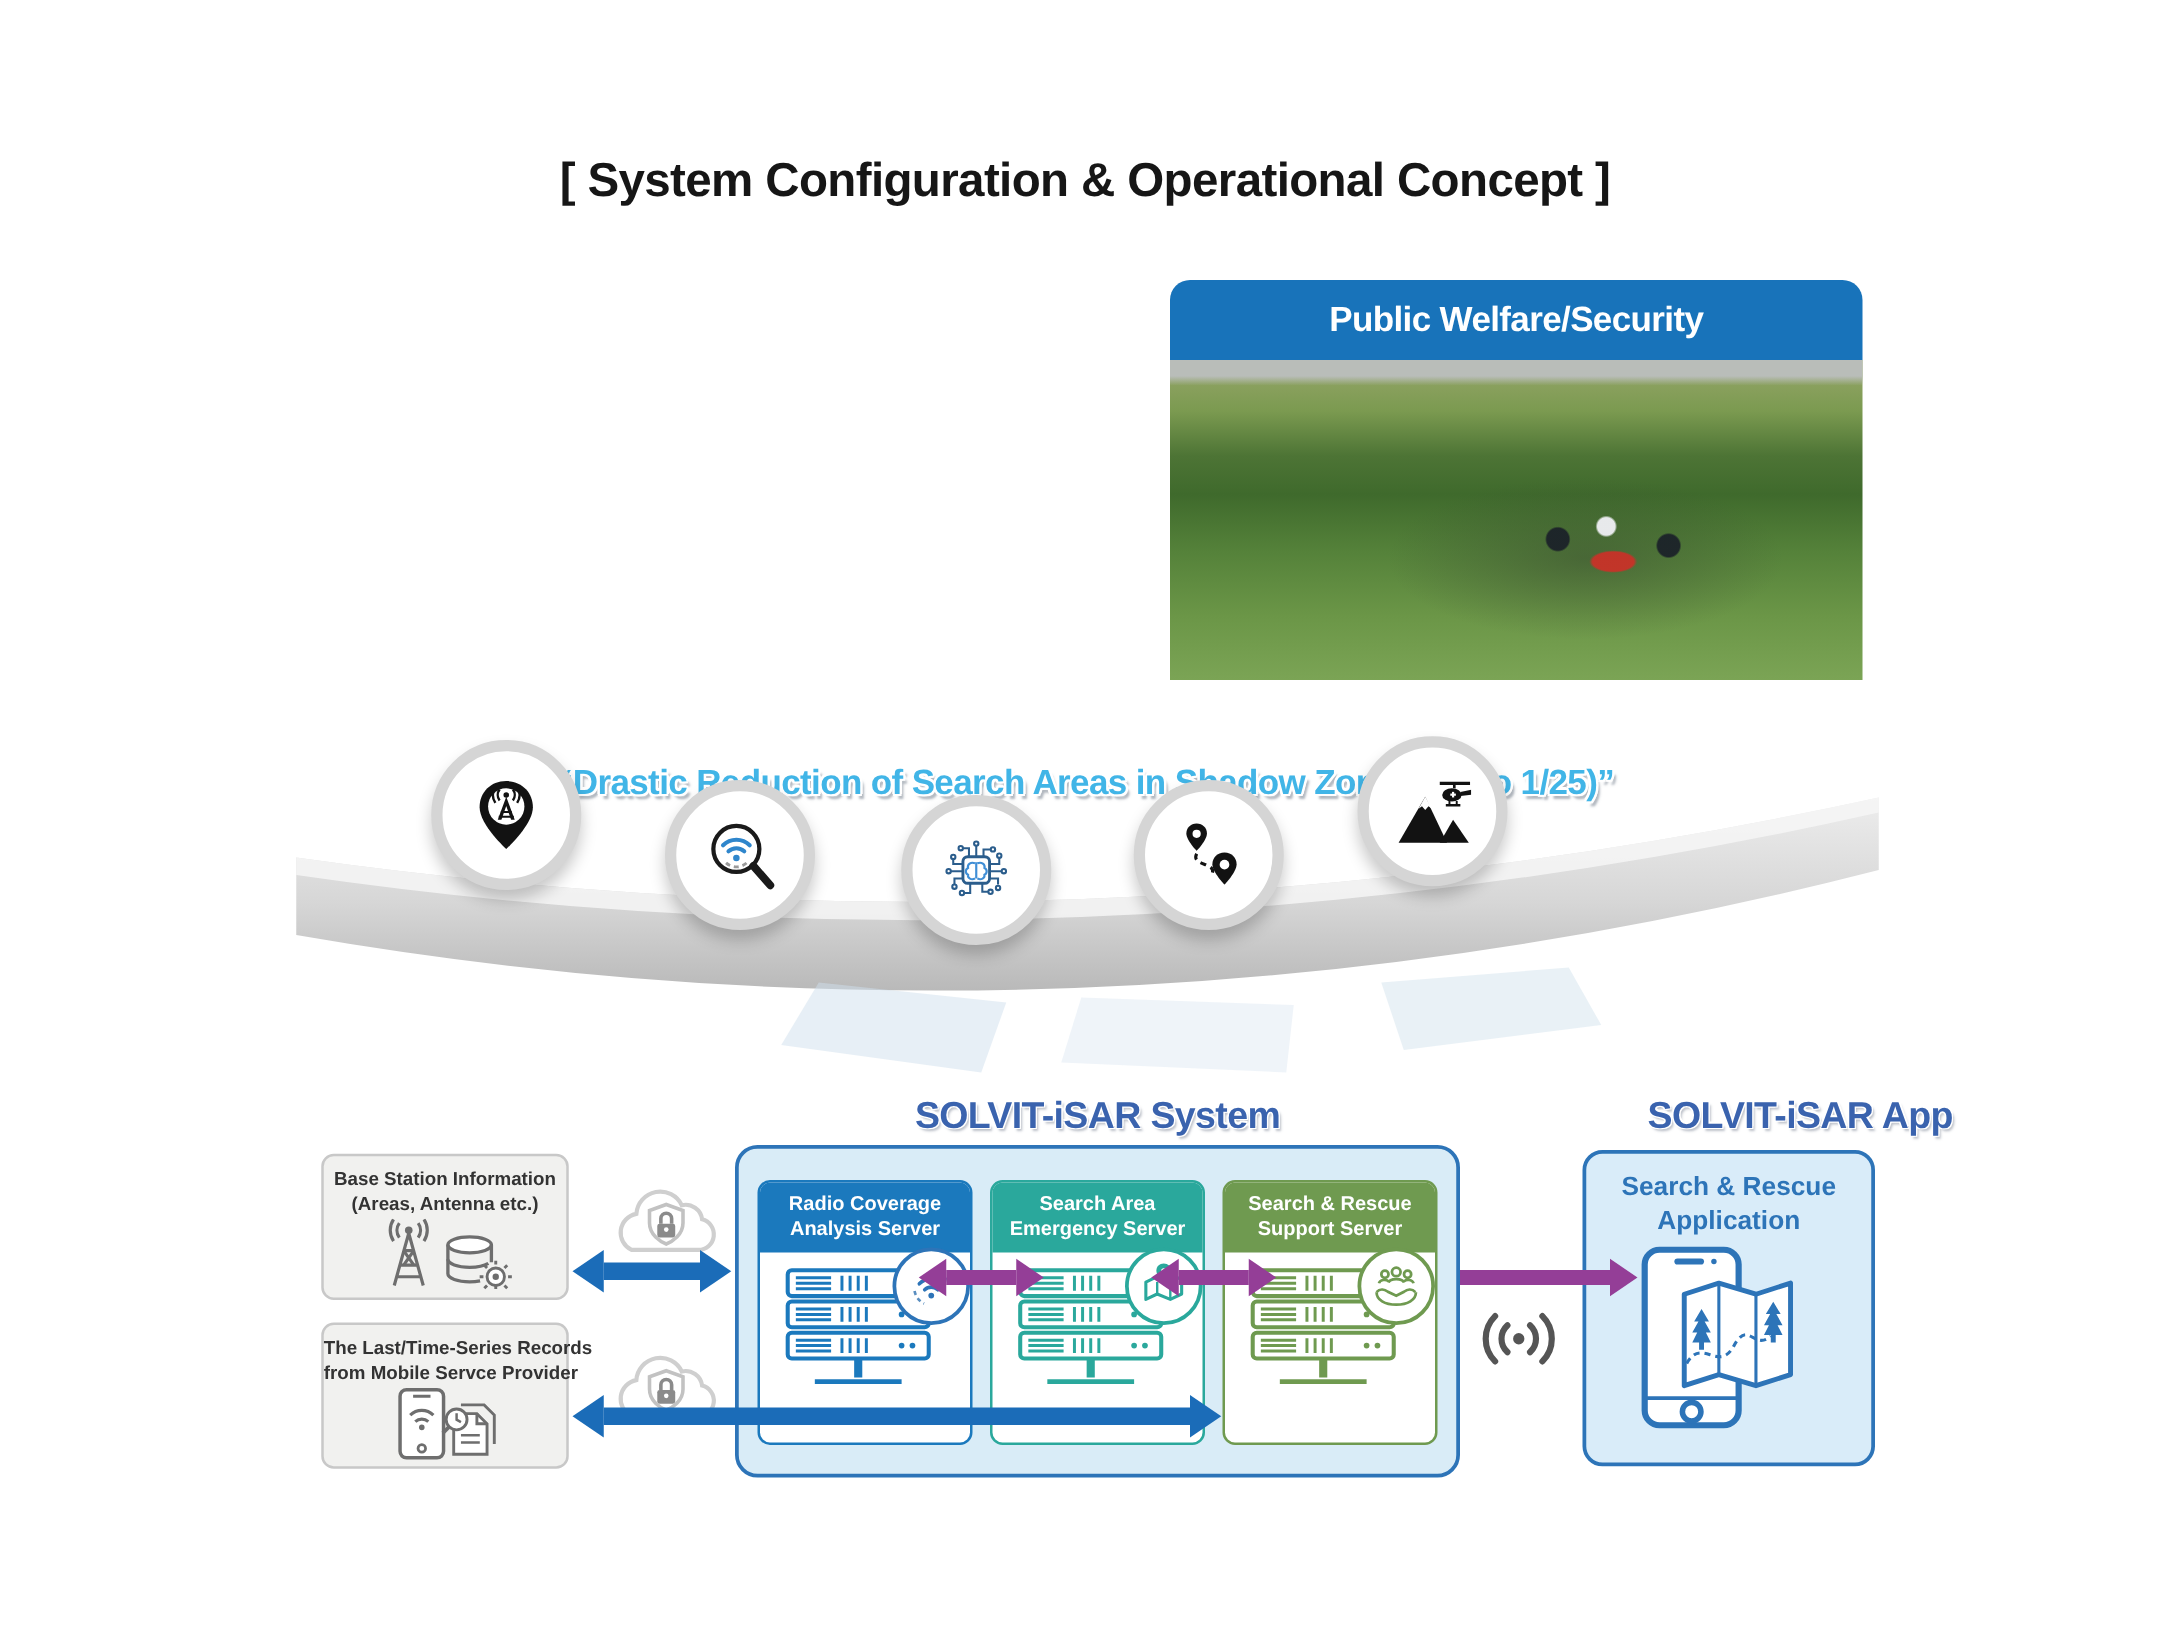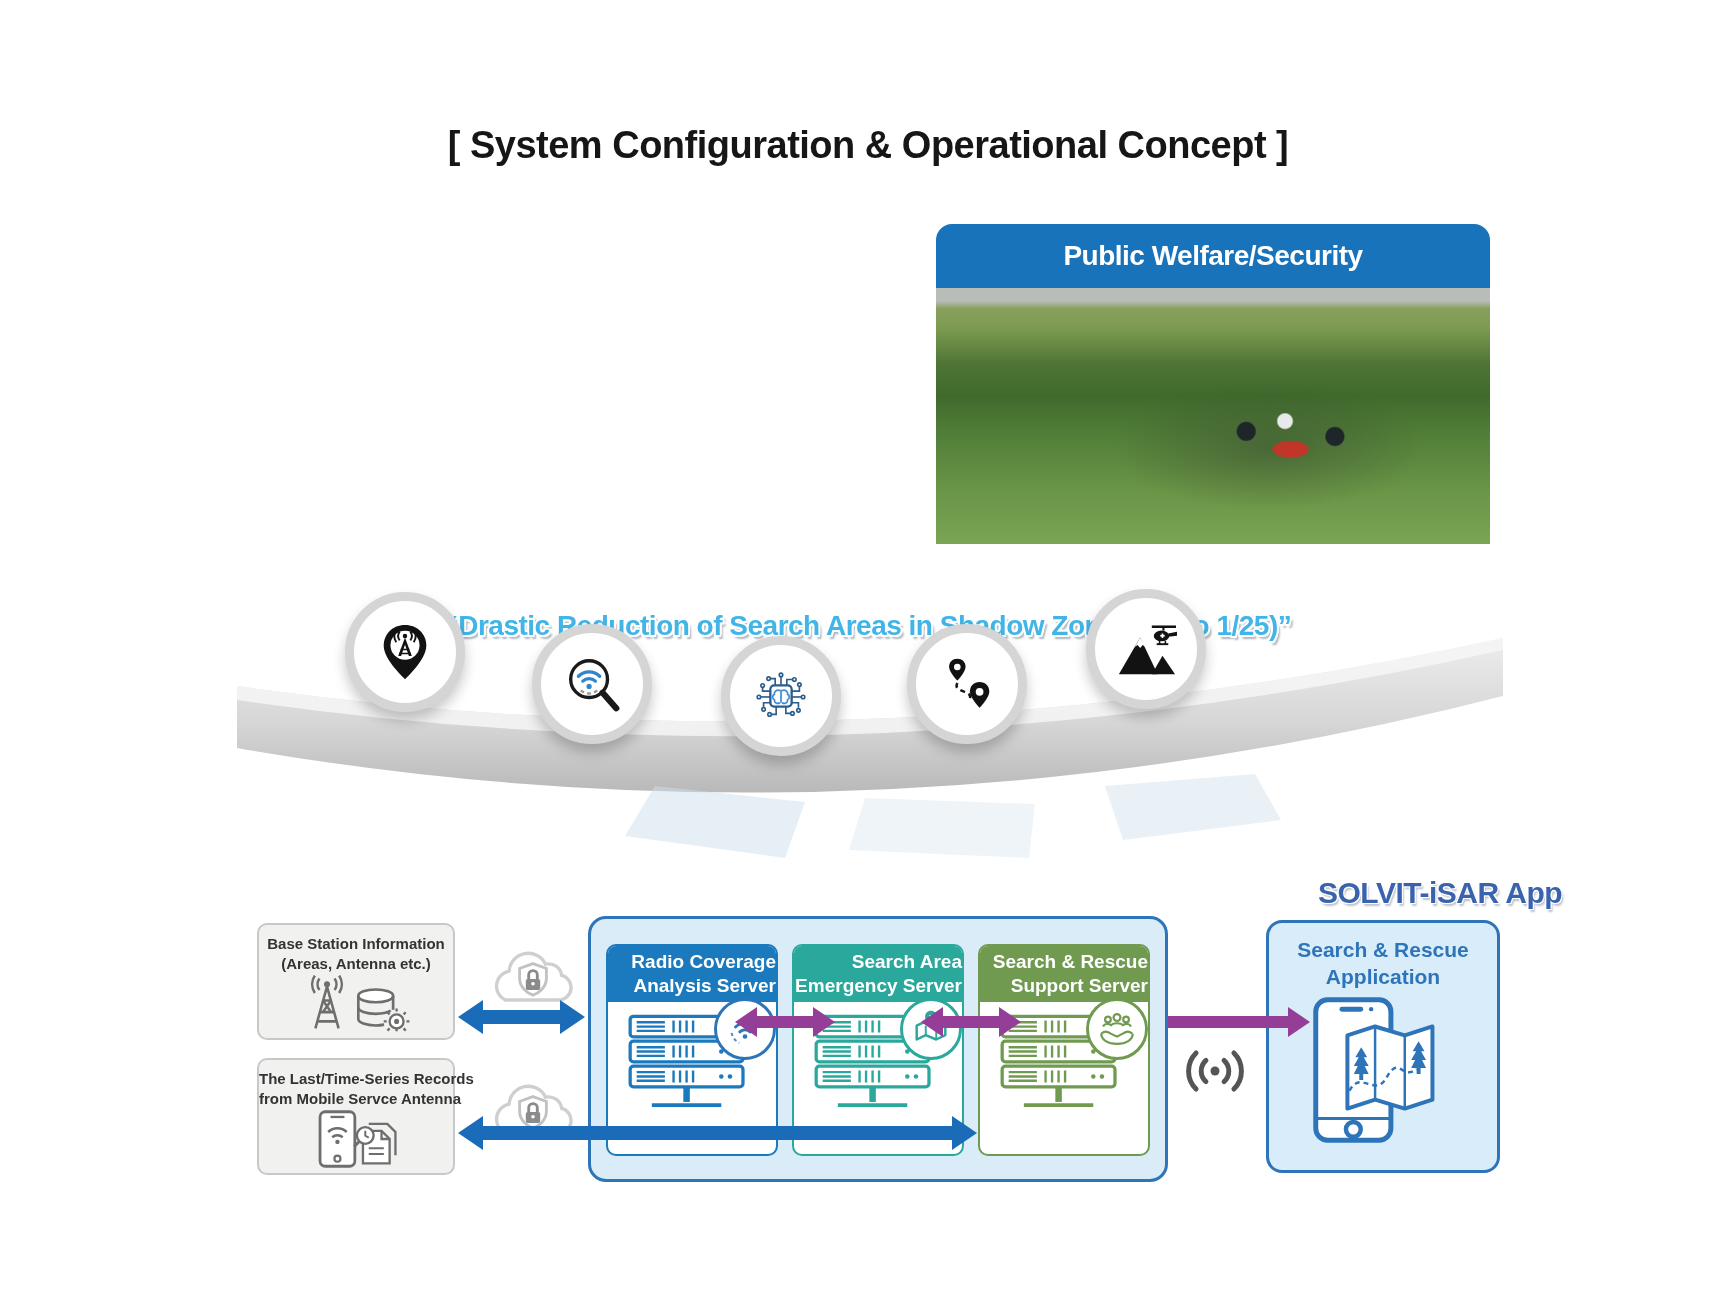--- a/index.html
+++ b/index.html
@@ -63,22 +63,22 @@
              padding-top:9px; box-sizing:border-box; line-height:1.3; }
   .src-box .ln { white-space:nowrap; }
   .src-icons { margin-top:2px; }
 
   
   .sys-box { left:588px; top:916px; width:580px; height:266px; background:#d9ecf7;
              border:3px solid #2d74b8; border-radius:18px; box-sizing:border-box; z-index:1; }
   .server { position:absolute; top:944px; width:172px; height:212px; background:#fff;
             border-radius:10px; box-sizing:border-box; z-index:5; }
   .server-header { height:56px; border-radius:8px 8px 0 0; color:#fff; font-weight:bold;
-                   font-size:19px; line-height:1.25; display:flex; flex-direction:column;
-                   align-items:flex-end; justify-content:center; white-space:nowrap; }
+                   font-size:16px; line-height:1.25; display:flex; flex-direction:column;
+                   align-items:center; justify-content:center; white-space:nowrap; }
   .server-body { position:relative; height:156px; display:flex; justify-content:center; }
   .server.blue  { border:2px solid #1b79bd; }  .server.blue  .server-header { background:#1b79bd; }
   .server.teal  { border:2px solid #2aa89c; }  .server.teal  .server-header { background:#2aa89c; }
   .server.olive { border:2px solid #6f9a50; }  .server.olive .server-header { background:#6f9a50; }
   .rack { margin-top:12px; }
   .rack-blue  { color:#1b79bd; } .rack-teal { color:#2aa89c; } .rack-olive { color:#6f9a50; }
   .badge { position:absolute; top:-4px; right:0px; width:56px; height:56px; border-radius:50%;
            background:#fff; display:flex; align-items:center; justify-content:center; z-index:7; }
   .badge.blue { border:3px solid #2d74b8; } .badge.teal { border:3px solid #2aa89c; }
   .badge.olive { border:3px solid #6f9a50; }
@@ -206,20 +206,21 @@
       <line x1="46" y1="23.5" x2="46" y2="27" stroke="#121212" stroke-width="1.6"></line>
       <line x1="52" y1="23.5" x2="52" y2="27" stroke="#121212" stroke-width="1.6"></line>
       <rect x="46.7" y="17.4" width="4.6" height="1.8" fill="#fff"></rect>
         <rect x="48.1" y="16" width="1.8" height="4.6" fill="#fff"></rect>
       <path d="M4 58 26 20 44 58Z" fill="#121212"></path>
       <path d="M20.5 30 26 20l5.5 10-2.8-2.2-2.7 3.2-2.7-3.2Z" fill="#fff"></path>
       <path d="M38 58l11-19 13 19Z" fill="#121212"></path>
     </svg>
   </div>
 
+  <div class="abs flow-title" style="left:588px; top:876px; width:580px;">SOLVIT-iSAR System</div>
   <div class="abs flow-title" style="left:1318px; top:876px; width:234px;">SOLVIT-iSAR App</div>
 
   <div class="abs src-box" style="left:257px; top:923px;">
     <div class="ln">Base Station Information</div>
     <div class="ln">(Areas, Antenna etc.)</div>
     <div class="src-icons">
       <svg width="132" height="58" viewBox="0 0 110 50">
         <g stroke="#6e6e6e" stroke-width="2.2" fill="none">
           <path d="M30 10 20 46M30 10l10 36M24 32h12M21.5 40h17M26.5 22h7"></path>
           <path d="M26.5 22l7 10M33.5 22l-7 10"></path>
@@ -237,21 +238,21 @@
           <circle cx="90" cy="40" r="6"></circle>
           <circle cx="90" cy="40" r="2.2" fill="#6e6e6e" stroke="none"></circle>
           <path d="M90 31.5v-2.6M90 48.5v-2.6M81.5 40h-2.6M101.1 40h-2.6M84 34l-1.9-1.9M96 46l1.9 1.9M84 46l-1.9 1.9M96 34l1.9-1.9"></path>
         </g>
       </svg>
     </div>
   </div>
 
   <div class="abs src-box" style="left:257px; top:1058px;">
     <div class="ln">The Last/Time-Series Records</div>
-    <div class="ln">from Mobile Servce Antenna</div>
+    <div class="ln">from Mobile Servce Provider</div>
     <div class="src-icons">
       <svg width="132" height="58" viewBox="0 0 110 50">
         <rect x="24" y="1.5" width="30" height="47" rx="4.5" fill="#fff" stroke="#6e6e6e" stroke-width="2.4"></rect>
         <line x1="33" y1="6" x2="45" y2="6" stroke="#6e6e6e" stroke-width="2"></line>
         <path d="M31 19a11.5 11.5 0 0 1 16 0M34.5 23.5a6.8 6.8 0 0 1 9 0" stroke="#6e6e6e" stroke-width="2.2" fill="none"></path>
         <circle cx="39" cy="27.5" r="1.9" fill="#6e6e6e"></circle>
         <circle cx="39" cy="42" r="2.6" fill="none" stroke="#6e6e6e" stroke-width="1.9"></circle>
         <g stroke="#6e6e6e" stroke-width="2" fill="#fff">
           <path d="M66 12h16l7 7v20" fill="none"></path>
           <path d="M61 18h16l7 7v21H61Z"></path>

